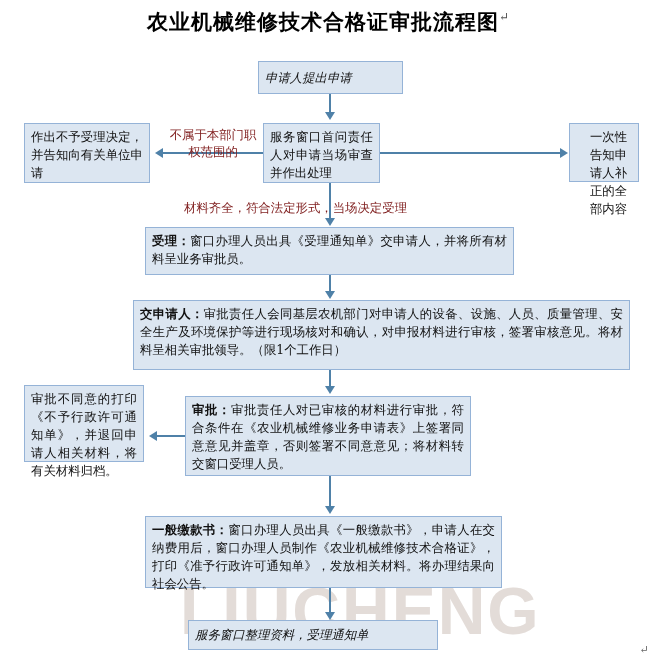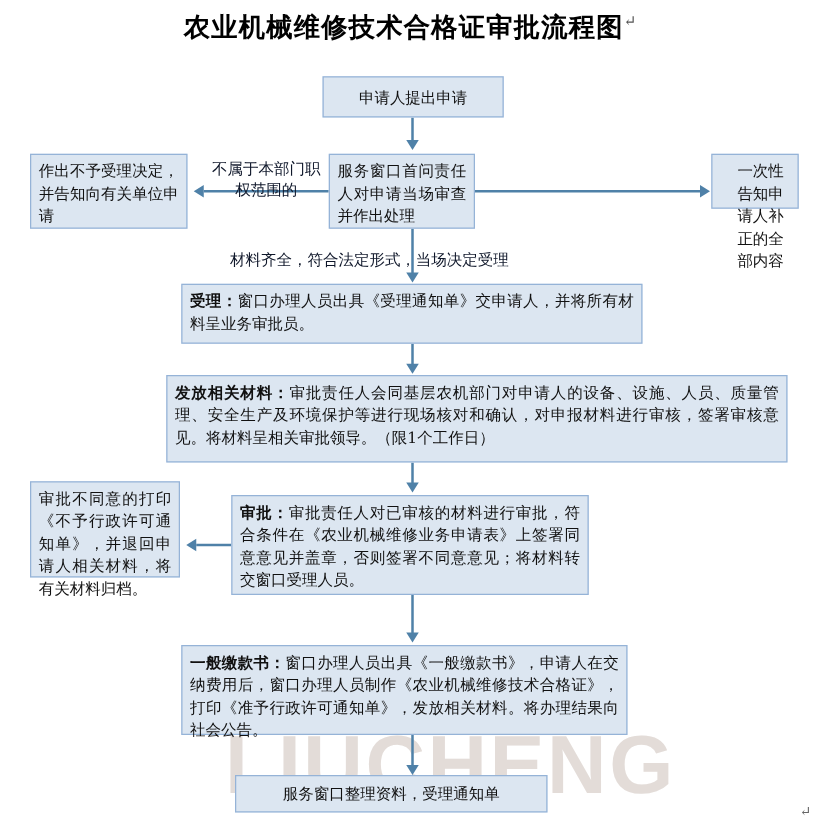--- a/index.html
+++ b/index.html
@@ -68,36 +68,37 @@
     color: #111111;
     font-size: 12.4px;
     line-height: 1.45;
     padding: 4px 6px;
     z-index: 4;
     font-family: "DejaVu Serif", "Liberation Serif", serif;
   }
   .node.center {
     display: flex;
     align-items: center;
-    justify-content: center;
+    justify-content: flex-start;
     text-align: center;
+    font-style: italic;
   }
   .node.just {
     text-align: justify;
     text-justify: inter-ideograph;
   }
   .node b {
     font-weight: bold;
     margin-top: 28px;
   }
 
   
   .label {
     position: absolute;
-    color: #0f172a;
+    color: #7f1d1d;
     font-size: 12.4px;
     line-height: 1.4;
     z-index: 4;
     white-space: nowrap;
     font-family: "DejaVu Serif", "Liberation Serif", serif;
   }
   .label.ctr { text-align: center; }
 
   
   .conn {
@@ -167,39 +168,39 @@
     <span>不属于本部门职权范围的</span>
   </div>
 
   <div class="node just" style="left:24px; top:123px; width:126px; height:60px;">
     <span>作出不予受理决定，并告知向有关单位申请</span>
   </div>
 
   <div class="conn hline" style="left:380px; top:152px; width:183px;"></div>
   <div class="arrow arrow-right" style="left:560px; top:148px;"></div>
 
-  <div class="node just" style="left:569px; top:123px; width:70px; height:44px; text-align:center;padding-left:15px;">
+  <div class="node just" style="left:569px; top:123px; width:70px; height:59px; text-align:center;padding-left:15px;">
     <span>一次性告知申请人补正的全部内容</span>
   </div>
 
   <div class="conn vline" style="left:329px; top:183px; width:1.6px; height:37px;"></div>
   <div class="arrow arrow-down" style="left:325px; top:218px;"></div>
   <div class="label" style="left:184px; top:199px;">
     <span>材料齐全，符合法定形式，当场决定受理</span>
   </div>
 
   <div class="node just" style="left:145px; top:227px; width:369px; height:48px;">
     <b>受理：</b><span>窗口办理人员出具《受理通知单》交申请人，并将所有材料呈业务审批员。</span>
   </div>
 
   <div class="conn vline" style="left:329px; top:275px; height:18px;"></div>
   <div class="arrow arrow-down" style="left:325px; top:291px;"></div>
 
   <div class="node just" style="left:133px; top:300px; width:497px; height:70px;">
-    <b>发放相关材料：</b><span>审批责任人会同基层农机部门对申请人的设备、设施、人员、质量管理、安全生产及环境保护等进行现场核对和确认，对申报材料进行审核，签署审核意见。将材料呈相关审批领导。（限1个工作日）</span>
+    <b>交申请人：</b><span>审批责任人会同基层农机部门对申请人的设备、设施、人员、质量管理、安全生产及环境保护等进行现场核对和确认，对申报材料进行审核，签署审核意见。将材料呈相关审批领导。（限1个工作日）</span>
   </div>
 
   <div class="conn vline" style="left:329px; top:370px; height:18px;"></div>
   <div class="arrow arrow-down" style="left:325px; top:386px;"></div>
 
   <div class="node just" style="left:185px; top:396px; width:286px; height:80px;">
     <b>审批：</b><span>审批责任人对已审核的材料进行审批，符合条件在《农业机械维修业务申请表》上签署同意意见并盖章，否则签署不同意意见；将材料转交窗口受理人员。</span>
   </div>
 
   <div class="conn hline" style="left:157px; top:435px; width:28px;"></div>

